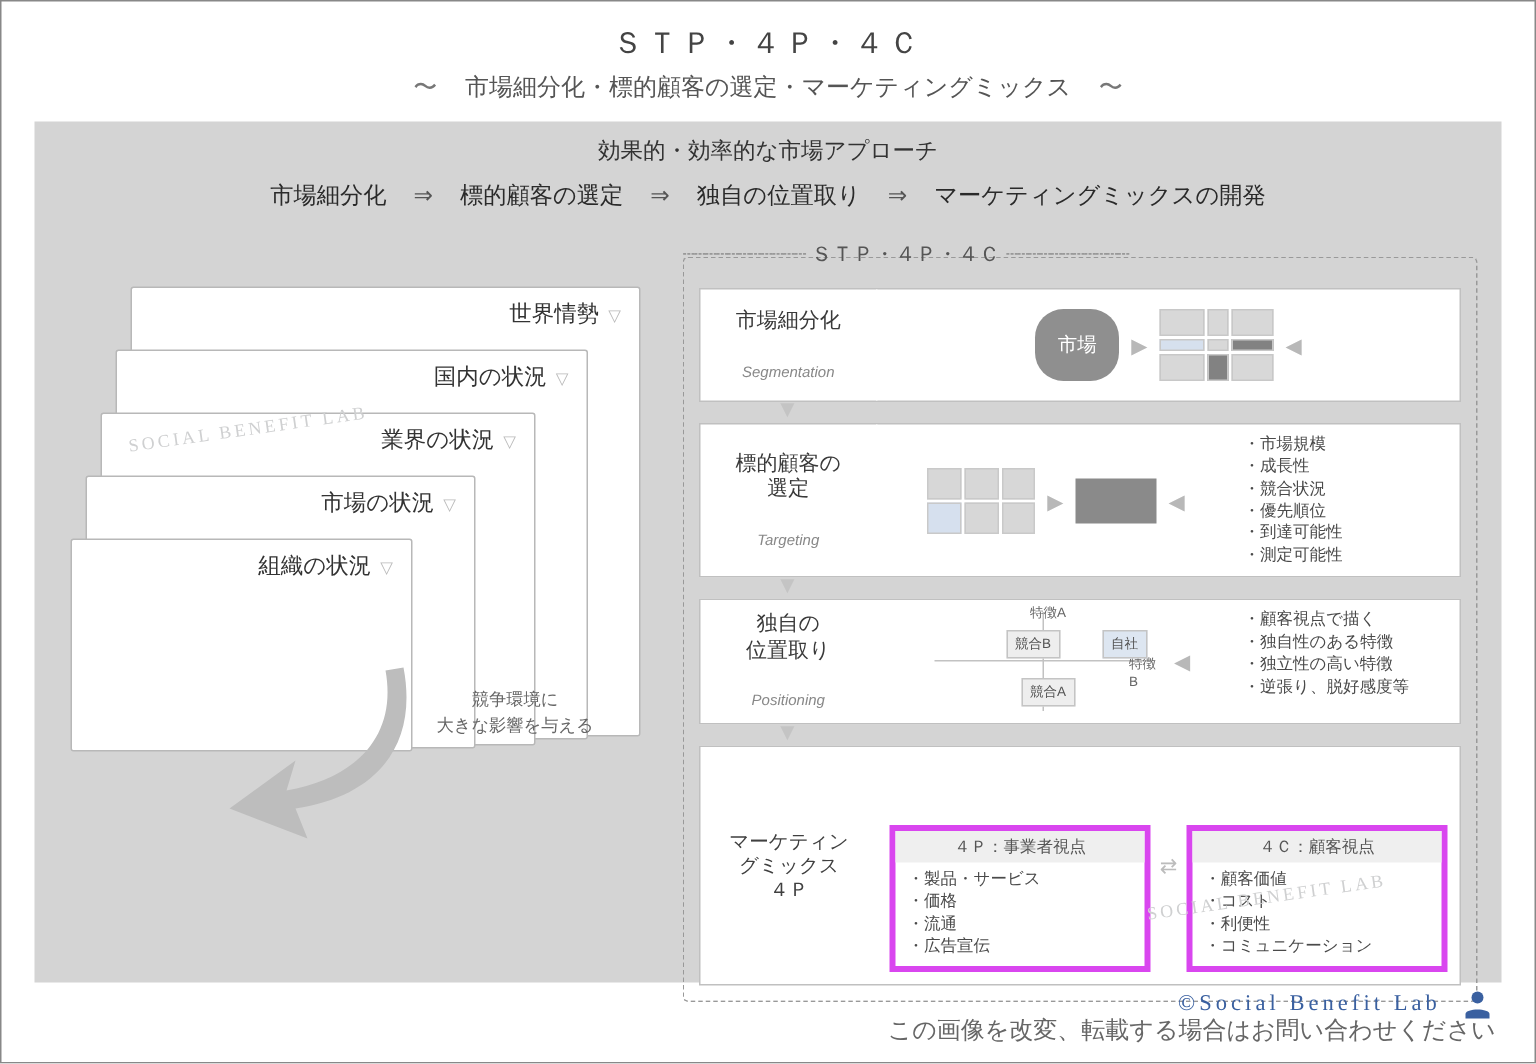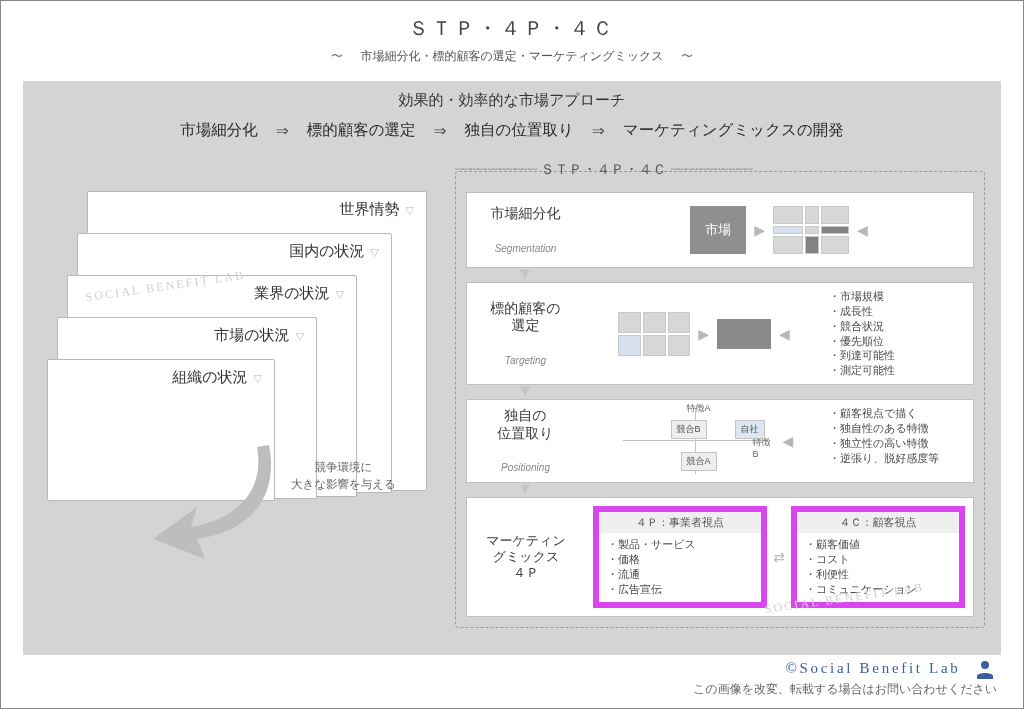--- a/index.html
+++ b/index.html
@@ -1,19 +1,19 @@
 <!DOCTYPE html>
 <html><head>
 <meta charset="utf-8">
 <style>
   * { box-sizing: border-box; margin: 0; padding: 0; }
   html, body { width: 1024px; height: 709px; font-family: "Hiragino Kaku Gothic ProN","Yu Gothic","Meiryo",sans-serif; color:#404040; background:#fff; }
   .frame { position:relative; width:1024px; height:709px; border:1px solid #888; }
   .title { text-align:center; letter-spacing:.15em; padding-top:14px; font-size:20px; color:#444; }
-  .subtitle { text-align:center; font-size:12px; color:#555; padding:6px 0 10px; }
+  .subtitle { text-align:center; font-size:16px; color:#555; padding:6px 0 10px; }
   .subtitle .tilde{ color:#777; padding:0 14px;}
   .panel { position:absolute; left:22px; right:22px; top:80px; bottom:53px; background:#d4d4d4; }
   .topline { text-align:center; padding-top:10px; font-size:15px; color:#333;}
   .flow { display:flex; justify-content:center; gap:18px; align-items:center; font-size:15.5px; color:#2a2a2a; padding:10px 0 8px;}
   .flow .arr{ color:#555;}
   
   .left { position:absolute; left:24px; top:110px; width:380px; height:370px; }
   .card { position:absolute; background:#fff; border:1px solid #b8b8b8; border-radius:2px; padding:8px 12px 8px 14px; text-align:right; font-size:15px; color:#333; }
   .card .chev{ float:right; margin-left:6px; color:#bbb; font-size:11px; margin-top:4px;}
   .c1{ left:40px; top:0; width:340px; height:300px; }
@@ -33,21 +33,21 @@
   .row{ display:flex; align-items:stretch; background:#fff; border:1px solid #c0c0c0; margin-bottom:4px; min-height:76px;}
   .row .lab{ width:118px; border-right:1px solid #fff; display:flex; flex-direction:column; align-items:center; justify-content:center; text-align:center; font-size:14px; line-height:1.25; color:#3a3a3a; padding:4px 2px;}
   .row .lab .en{ font-size:10px; color:#888; margin-top:20px;font-style:italic;}
   .row .mid{ flex:1; display:flex; align-items:center; justify-content:center; gap:8px; padding:6px 4px;}
   .row .bul{ width:150px; font-size:11px; color:#4a4a4a; padding:6px 2px 6px 6px; line-height:1.35;}
   .row .bul ul{ list-style:none; }
   .row .bul li::before{ content:"・"; }
   .tri{ color:#b8b8b8; font-size:14px;}
   .vchev{ width:118px; text-align:center; color:#c4c4c4; font-size:16px; line-height:8px; height:10px; margin:-2px 0 2px 0;}
   
-  .mkt{ width:56px; height:48px; background:#8f8f8f; color:#fff; display:flex; align-items:center; justify-content:center; font-size:13px;}
+  .mkt{ width:56px; height:48px; background:#8f8f8f; color:#fff; display:flex; align-items:center; justify-content:center; font-size:13px;border-radius:19px;}
   .grid4{ width:76px; height:48px; display:grid; grid-template-columns:1.1fr .5fr 1fr; grid-template-rows:1fr .4fr 1fr; gap:2px;}
   .grid4 div{ background:#d8d8d8; border:1px solid #c8c8c8;}
   .grid4 .blue{ background:#d6e0ee;}
   .grid4 .dk{ background:#828282;}
   
   .tgrid{ width:72px; height:44px; display:grid; grid-template-columns:1fr 1fr 1fr; grid-template-rows:1fr 1fr; gap:2px;}
   .tgrid div{ background:#d7d7d7; border:1px solid #c9c9c9;}
   .tgrid .blue{ background:#d6e0ee;}
   .tgt{ width:54px; height:30px; background:#8a8a8a;}
   
@@ -55,32 +55,32 @@
   .pos .ax{ position:absolute; background:#c2c2c2;}
   .pos .axh{ left:8px; right:8px; top:34px; height:1px;}
   .pos .axv{ top:2px; bottom:2px; left:80px; width:1px;}
   .pos .pill{ position:absolute; font-size:9px; padding:2px 5px; border:1px solid #c4c4c4; background:#eee; color:#555;margin-left:28px;}
   .pos .self{ background:#dde6f1;}
   .pos .t{ position:absolute; font-size:9px; color:#666;}
   
   .mmrow{ display:flex; align-items:stretch; background:#fff; border:1px solid #c0c0c0; min-height:96px;}
   .mmrow .lab{ width:118px; display:flex; flex-direction:column; align-items:center; justify-content:center; text-align:center; font-size:13px; line-height:1.25;}
   .mm{ flex:1; display:flex; align-items:center; gap:6px; padding:8px 8px;}
-  .col{ flex:1; border:6px solid #d946ef;}
+  .col{ flex:1; border:4px solid #d946ef;margin-top:44px;}
   .col .h{ background:#efefef; text-align:center; font-size:11px; padding:3px 0; color:#555;}
   .col ul{ list-style:none; padding:4px 2px 6px 8px; font-size:11px; color:#4a4a4a; line-height:1.35;}
   .col li::before{ content:"・";}
   .swap{ color:#bcbcbc; font-size:14px;}
   
   
   .wm2{ position:absolute; right:60px; top:420px; }
 
   
   .copy{ position:absolute; right:26px; bottom:26px; color:#3a60a0; font-family:"Times New Roman",serif; letter-spacing:.18em; font-size:15px;}
-  .note{ position:absolute; right:26px; bottom:10px; font-size:12px; color:#666;}
+  .note{ position:absolute; right:26px; bottom:10px; font-size:16px; color:#666;}
   .logo{ display:inline-block; width:24px; height:24px; vertical-align:middle; margin-left:6px;}
   .logo svg{ width:24px; height:24px;}
 </style>
 </head>
 <body>
 
 <div class="frame">
   <div class="title">ＳＴＰ・４Ｐ・４Ｃ</div>
   <div class="subtitle">
     <span class="tilde">〜</span>

